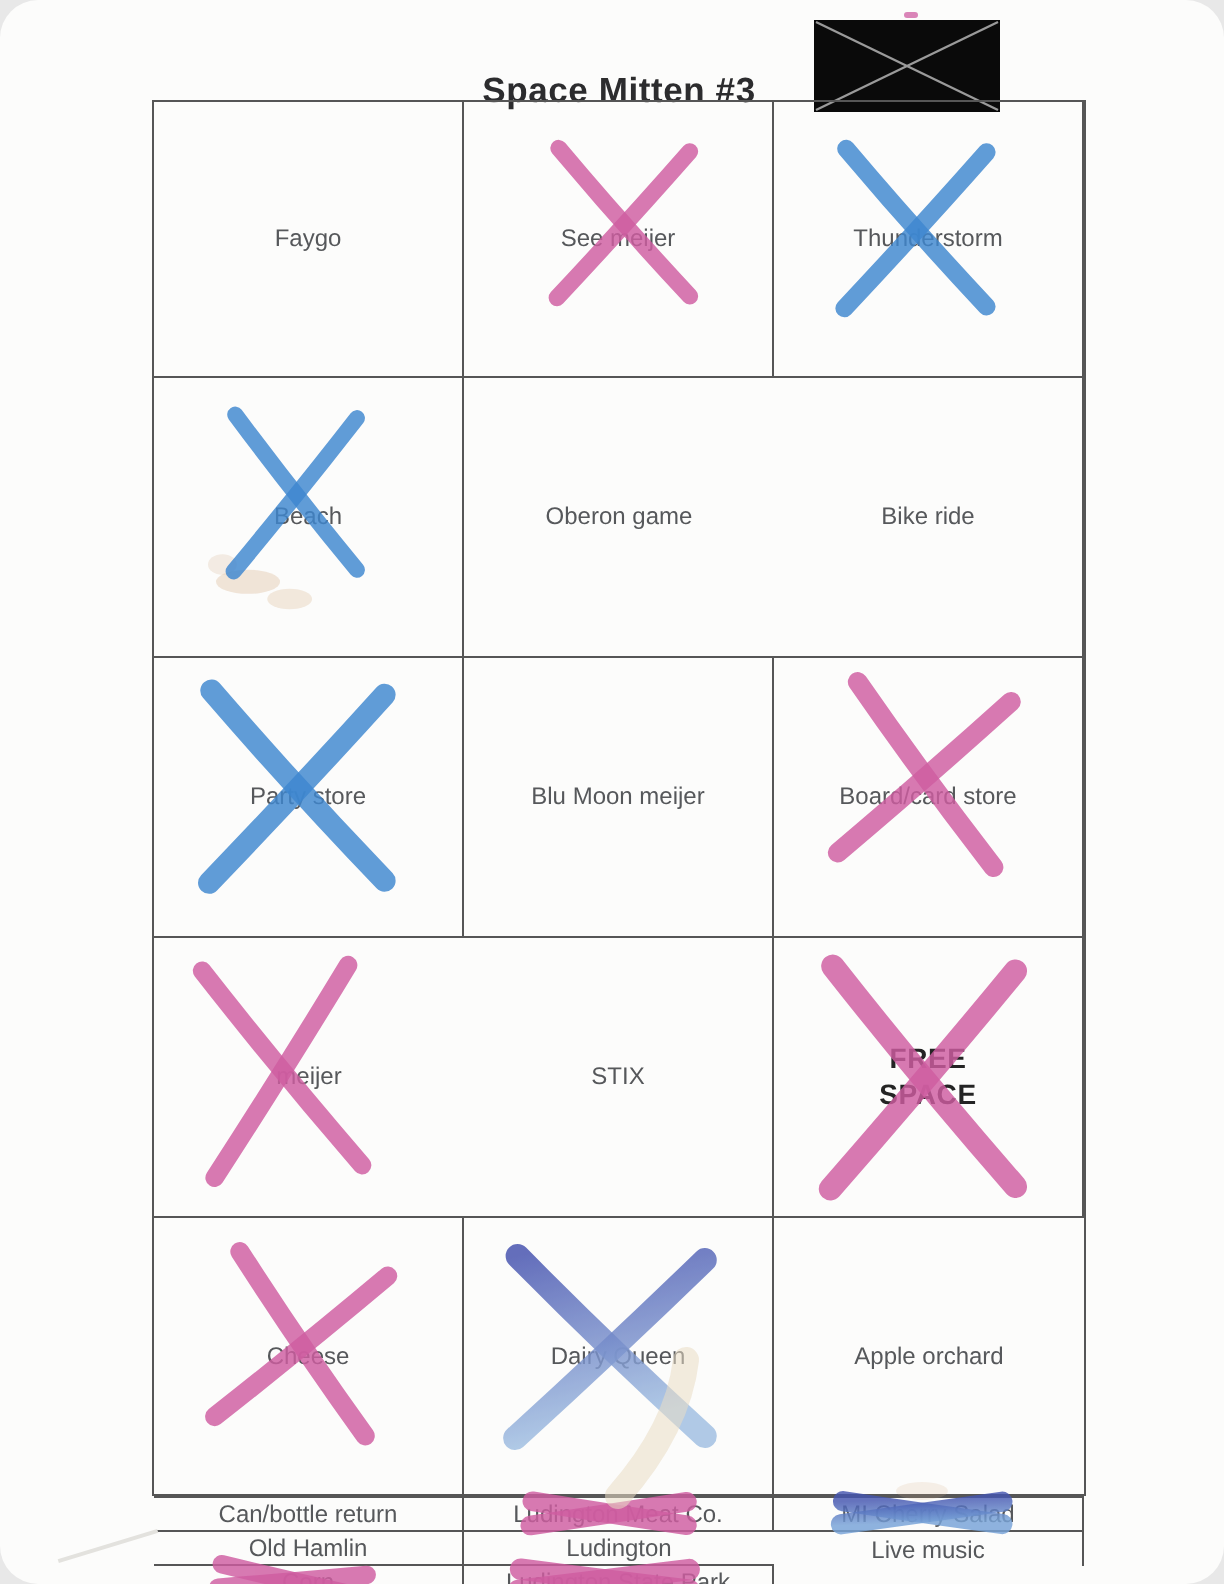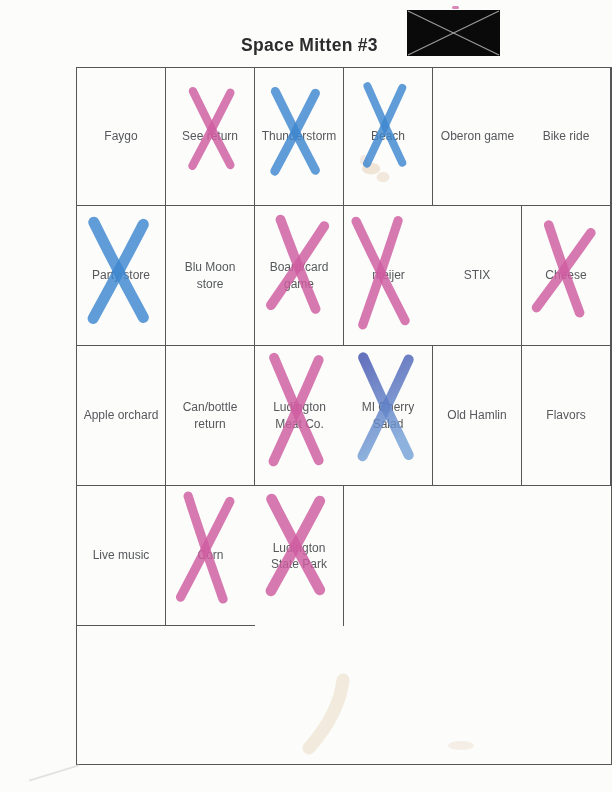--- a/index.html
+++ b/index.html
@@ -6,20 +6,21 @@
   html, body { background: #e8e8e8; }
   body { font-family: "Liberation Sans", "DejaVu Sans", sans-serif; }
 
   .page {
     position: relative;
     width: 612px;
     height: 792px;
     margin: 0 auto;
     background: var(--page-bg, #fcfcfb);
     overflow: hidden;
+    border-radius: 19px;
   }
 
   .title {
     position: absolute;
     left: 76px;
     top: 35px;
     width: 467px;
     text-align: center;
     font-size: 17.5px;
     font-weight: 700;
@@ -44,26 +45,26 @@
     width: 7px;
     height: 3px;
     border-radius: 2px;
     background: var(--pink, #cf5da1);
     opacity: .75;
   }
 
   .grid {
     position: absolute;
     left: 76px;
-    top: 67px;
-    width: 536px;
+    top: 50px;
+    width: 467px;
     height: 698px;
     border: 1px solid var(--line, #565656);
     display: grid;
-    grid-template-columns: repeat(6, 1fr);
+    grid-template-columns: repeat(3, 1fr);
     grid-template-rows: 138px 140px 140px 140px 140px;
   }
   .cell {
     position: relative;
     display: flex;
     align-items: center;
     justify-content: center;
     border-right: 1px solid var(--line, #565656);
     border-bottom: 1px solid var(--line, #565656);
   }
@@ -139,21 +140,21 @@
     </svg>
   </div>
 
   <div class="pink-speck"></div>
 
   <div class="grid">
       <div class="cell">
         <div class="label">Faygo</div>
       </div>
       <div class="cell">
-        <div class="label">See return</div>
+        <div class="label">See meijer</div>
         <svg viewBox="0 0 100 100" preserveAspectRatio="none" class="mark" style="left: 24%; top: 14%; width: 56%; height: 60%; transform: rotate(0deg);">
           <path d="M12 5 Q48 50 88 95" fill="none" stroke="#cf5da1" stroke-width="8.368640000000001" stroke-linecap="round" vector-effect="non-scaling-stroke" opacity="0.82"></path>
           <path d="M88 7 Q52 50 11 96" fill="none" stroke="#cf5da1" stroke-width="8.368640000000001" stroke-linecap="round" vector-effect="non-scaling-stroke" opacity="0.82"></path>
         </svg>
       </div>
       <div class="cell">
         <div class="label">Thunderstorm</div>
         <svg viewBox="0 0 100 100" preserveAspectRatio="none" class="mark" style="left: 16%; top: 14%; width: 60%; height: 64%; transform: rotate(0deg);">
           <path d="M12 5 Q48 50 88 95" fill="none" stroke="#3e87d0" stroke-width="8.9664" stroke-linecap="round" vector-effect="non-scaling-stroke" opacity="0.82"></path>
           <path d="M88 7 Q52 50 11 96" fill="none" stroke="#3e87d0" stroke-width="8.9664" stroke-linecap="round" vector-effect="non-scaling-stroke" opacity="0.82"></path>
@@ -176,44 +177,64 @@
         <div class="label">Bike ride</div>
       </div>
       <div class="cell">
         <div class="label">Party store</div>
         <svg viewBox="0 0 100 100" preserveAspectRatio="none" class="mark" style="left: 10%; top: 8%; width: 74%; height: 76%; transform: rotate(0deg);">
           <path d="M12 5 Q48 50 88 95" fill="none" stroke="#3e87d0" stroke-width="11.05856" stroke-linecap="round" vector-effect="non-scaling-stroke" opacity="0.82"></path>
           <path d="M88 7 Q52 50 11 96" fill="none" stroke="#3e87d0" stroke-width="11.05856" stroke-linecap="round" vector-effect="non-scaling-stroke" opacity="0.82"></path>
         </svg>
       </div>
       <div class="cell">
-        <div class="label">Blu Moon store</div>
-      </div>
-      <div class="cell">
-        <div class="label">Board/card game</div>
+        <div class="label">Blu Moon meijer</div>
+      </div>
+      <div class="cell">
+        <div class="label">Board/card store</div>
         <svg viewBox="0 0 100 100" preserveAspectRatio="none" class="mark" style="left: 16%; top: 8%; width: 66%; height: 68%; transform: rotate(6deg);">
           <path d="M12 5 Q48 50 88 95" fill="none" stroke="#cf5da1" stroke-width="9.863040000000002" stroke-linecap="round" vector-effect="non-scaling-stroke" opacity="0.82"></path>
           <path d="M88 7 Q52 50 11 96" fill="none" stroke="#cf5da1" stroke-width="9.863040000000002" stroke-linecap="round" vector-effect="non-scaling-stroke" opacity="0.82"></path>
         </svg>
       </div>
       <div class="cell">
         <div class="label">meijer</div>
         <svg viewBox="0 0 100 100" preserveAspectRatio="none" class="mark" style="left: 10%; top: 6%; width: 62%; height: 82%; transform: rotate(-4deg);">
           <path d="M12 5 Q48 50 88 95" fill="none" stroke="#cf5da1" stroke-width="9.26528" stroke-linecap="round" vector-effect="non-scaling-stroke" opacity="0.82"></path>
           <path d="M88 7 Q52 50 11 96" fill="none" stroke="#cf5da1" stroke-width="9.26528" stroke-linecap="round" vector-effect="non-scaling-stroke" opacity="0.82"></path>
         </svg>
       </div>
       <div class="cell">
         <div class="label">STIX</div>
       </div>
+      <div class="cell free">
+        <div class="label">FREE SPACE</div>
+        <svg viewBox="0 0 100 100" preserveAspectRatio="none" class="mark" style="left: 10%; top: 6%; width: 78%; height: 88%; transform: rotate(0deg);">
+          <path d="M12 5 Q48 50 88 95" fill="none" stroke="#cf5da1" stroke-width="11.656320000000001" stroke-linecap="round" vector-effect="non-scaling-stroke" opacity="0.82"></path>
+          <path d="M88 7 Q52 50 11 96" fill="none" stroke="#cf5da1" stroke-width="11.656320000000001" stroke-linecap="round" vector-effect="non-scaling-stroke" opacity="0.82"></path>
+        </svg>
+      </div>
       <div class="cell">
         <div class="label">Cheese</div>
         <svg viewBox="0 0 100 100" preserveAspectRatio="none" class="mark" style="left: 16%; top: 12%; width: 64%; height: 66%; transform: rotate(8deg);">
           <path d="M12 5 Q48 50 88 95" fill="none" stroke="#cf5da1" stroke-width="9.564160000000001" stroke-linecap="round" vector-effect="non-scaling-stroke" opacity="0.82"></path>
           <path d="M88 7 Q52 50 11 96" fill="none" stroke="#cf5da1" stroke-width="9.564160000000001" stroke-linecap="round" vector-effect="non-scaling-stroke" opacity="0.82"></path>
+        </svg>
+      </div>
+      <div class="cell">
+        <div class="label">Dairy Queen</div>
+        <svg viewBox="0 0 100 100" preserveAspectRatio="none" class="mark" style="left: 8%; top: 10%; width: 80%; height: 72%; transform: rotate(0deg);">
+          <defs>
+            <linearGradient id="g14" x1="0" y1="0" x2="0.25" y2="1">
+              <stop offset="0%" stop-color="#4350ae"></stop>
+              <stop offset="100%" stop-color="#a0bfe2"></stop>
+            </linearGradient>
+          </defs>
+          <path d="M12 5 Q48 50 88 95" fill="none" stroke="url(#g14)" stroke-width="11.955200000000003" stroke-linecap="round" vector-effect="non-scaling-stroke" opacity="0.82"></path>
+          <path d="M88 7 Q52 50 11 96" fill="none" stroke="url(#g14)" stroke-width="11.955200000000003" stroke-linecap="round" vector-effect="non-scaling-stroke" opacity="0.82"></path>
         </svg>
       </div>
       <div class="cell">
         <div class="label">Apple orchard</div>
       </div>
       <div class="cell">
         <div class="label">Can/bottle return</div>
       </div>
       <div class="cell">
         <div class="label">Ludington Meat Co.</div>
@@ -232,21 +253,21 @@
             </linearGradient>
           </defs>
           <path d="M12 5 Q48 50 88 95" fill="none" stroke="url(#g18)" stroke-width="10.161920000000002" stroke-linecap="round" vector-effect="non-scaling-stroke" opacity="0.82"></path>
           <path d="M88 7 Q52 50 11 96" fill="none" stroke="url(#g18)" stroke-width="10.161920000000002" stroke-linecap="round" vector-effect="non-scaling-stroke" opacity="0.82"></path>
         </svg>
       </div>
       <div class="cell">
         <div class="label">Old Hamlin</div>
       </div>
       <div class="cell">
-        <div class="label">Flavors</div>
+        <div class="label">Ludington</div>
       </div>
       <div class="cell">
         <div class="label">Live music</div>
       </div>
       <div class="cell">
         <div class="label">Corn</div>
         <svg viewBox="0 0 100 100" preserveAspectRatio="none" class="mark" style="left: 14%; top: 4%; width: 62%; height: 80%; transform: rotate(4deg);">
           <path d="M12 5 Q48 50 88 95" fill="none" stroke="#cf5da1" stroke-width="9.26528" stroke-linecap="round" vector-effect="non-scaling-stroke" opacity="0.82"></path>
           <path d="M88 7 Q52 50 11 96" fill="none" stroke="#cf5da1" stroke-width="9.26528" stroke-linecap="round" vector-effect="non-scaling-stroke" opacity="0.82"></path>
         </svg>

